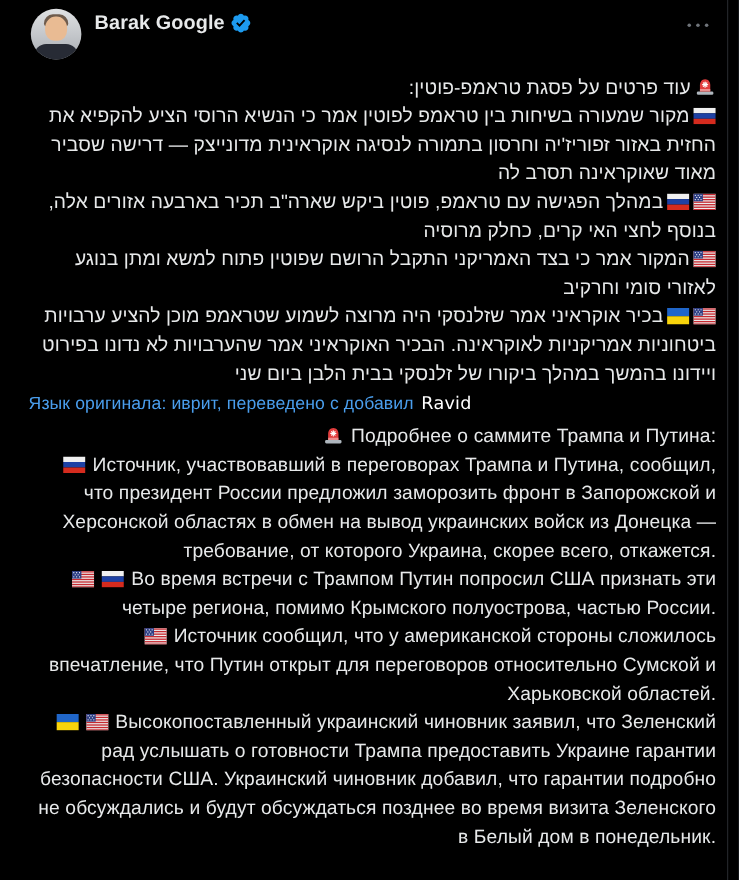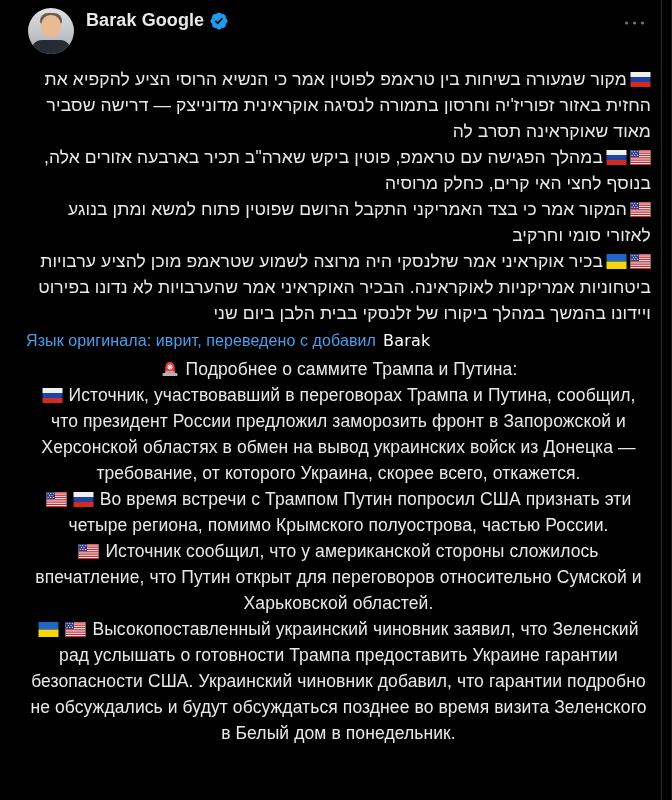--- a/index.html
+++ b/index.html
@@ -25,21 +25,21 @@
                 width:40px;height:21px;background:#272b35;border-radius:11px 11px 0 0;}
   .id-block{margin-left:12px;flex:1;min-width:0;padding-top:2px;}
   .name-row{display:flex;align-items:center;gap:5px;cursor:pointer;}
   .display-name{color:var(--text);font-size:18px;font-weight:700;letter-spacing:.1px;}
   .verified{display:inline-flex;line-height:0;}
   .handle{color:var(--secondary-text);font-size:16.5px;margin-top:3px;cursor:pointer;}
   .more-btn{margin-left:auto;margin-top:8px;padding:4px 2px;cursor:pointer;line-height:0;}
   .post-text{margin:12px 10px 0 26px;color:var(--text);font-size:17.5px;line-height:26px;
              letter-spacing:.1px;}
   .post-text.rtl{direction:rtl;text-align:right;}
-  .post-text.ltr{direction:ltr;text-align:center;margin-top:6px;}
+  .post-text.ltr{direction:ltr;text-align:right;margin-top:6px;}
   .para{display:block;}
   .flag{display:inline-block;vertical-align:-2px;line-height:0;margin-inline-end:3px;}
   .ltr .flag{margin-inline-end:6px;vertical-align:-2px;}
   .trans-bar{margin:5px 10px 0 26px;font-size:16px;color:var(--link-blue);cursor:pointer;
              letter-spacing:.1px;}
   .google-logo{color:#ffffff;font-weight:500;margin-left:7px;letter-spacing:.2px;
                font-family:"DejaVu Sans","Liberation Sans",sans-serif;}
 </style>
 </head>
 <body>
@@ -68,20 +68,31 @@
           <g fill="#70757b">
             <circle cx="2.6" cy="3" r="1.6"></circle>
               <circle cx="10.5" cy="3" r="1.6"></circle>
               <circle cx="18.4" cy="3" r="1.6"></circle>
           </g>
         </svg>
       </div>
     </header>
 
     <div class="post-text rtl" dir="rtl">
+        <div class="para"><span class="flag"><svg viewBox="0 0 20 16" width="20" height="16">
+              <rect x="2.5" y="12.1" width="15" height="3" rx="1.2" fill="#aeb6bd"></rect>
+              <path d="M10 1C6.9 1 5.3 3.6 5.3 6.5V12.1H14.7V6.5C14.7 3.6 13.1 1 10 1Z" fill="#e23d3d"></path>
+              <path d="M5.3 9.9h9.4v2.2H5.3z" fill="#f0a3a3" opacity="0.8"></path>
+              <g stroke="#ffffff" stroke-width="1.05" stroke-linecap="round">
+                <path d="M10 3.7v4.6"></path>
+                <path d="M7.7 6h4.6"></path>
+                <path d="M8.4 4.4l3.2 3.2"></path>
+                <path d="M11.6 4.4L8.4 7.6"></path>
+              </g>
+            </svg></span>עוד פרטים על פסגת טראמפ-פוטין:</div>
         <div class="para"><span class="flag"><svg viewBox="0 0 20 15" width="21" height="15">
               <rect width="20" height="5" fill="#f0f0f0"></rect>
               <rect y="5" width="20" height="5" fill="#1e41a4"></rect>
               <rect y="10" width="20" height="5" fill="#d52b1e"></rect>
             </svg></span>מקור שמעורה בשיחות בין טראמפ לפוטין אמר כי הנשיא הרוסי הציע להקפיא את החזית באזור זפוריז'יה וחרסון בתמורה לנסיגה אוקראינית מדונייצק — דרישה שסביר מאוד שאוקראינה תסרב לה</div>
         <div class="para"><span class="flag"><svg viewBox="0 0 20 15" width="21" height="15">
               <rect width="20" height="15" fill="#ececec"></rect>
               <g fill="#c62a31">
                 <rect width="20" height="1.2" y="0.3"></rect>
                 <rect width="20" height="1.2" y="2.6"></rect>
@@ -152,21 +163,21 @@
                 <circle cx="4.2" cy="5.4" r=".55"></circle>
                 <circle cx="6.8" cy="5.4" r=".55"></circle>
               </g>
             </svg></span><span class="flag"><svg viewBox="0 0 20 15" width="21" height="15">
               <rect width="20" height="7.5" fill="#2066c9"></rect>
               <rect y="7.5" width="20" height="7.5" fill="#f8d40b"></rect>
             </svg></span>בכיר אוקראיני אמר שזלנסקי היה מרוצה לשמוע שטראמפ מוכן להציע ערבויות ביטחוניות אמריקניות לאוקראינה. הבכיר האוקראיני אמר שהערבויות לא נדונו בפירוט ויידונו בהמשך במהלך ביקורו של זלנסקי בבית הלבן ביום שני</div>
       </div>
 
     <div class="trans-bar">
-      <span>Язык оригинала: иврит, переведено с добавил</span><span class="google-logo">Barak</span>
+      <span>Язык оригинала: иврит, переведено с добавил</span><span class="google-logo">Ravid</span>
     </div>
 
     <div class="post-text ltr" dir="ltr">
         <div class="para"><span class="flag"><svg viewBox="0 0 20 16" width="20" height="16">
               <rect x="2.5" y="12.1" width="15" height="3" rx="1.2" fill="#aeb6bd"></rect>
               <path d="M10 1C6.9 1 5.3 3.6 5.3 6.5V12.1H14.7V6.5C14.7 3.6 13.1 1 10 1Z" fill="#e23d3d"></path>
               <path d="M5.3 9.9h9.4v2.2H5.3z" fill="#f0a3a3" opacity="0.8"></path>
               <g stroke="#ffffff" stroke-width="1.05" stroke-linecap="round">
                 <path d="M10 3.7v4.6"></path>
                 <path d="M7.7 6h4.6"></path>

